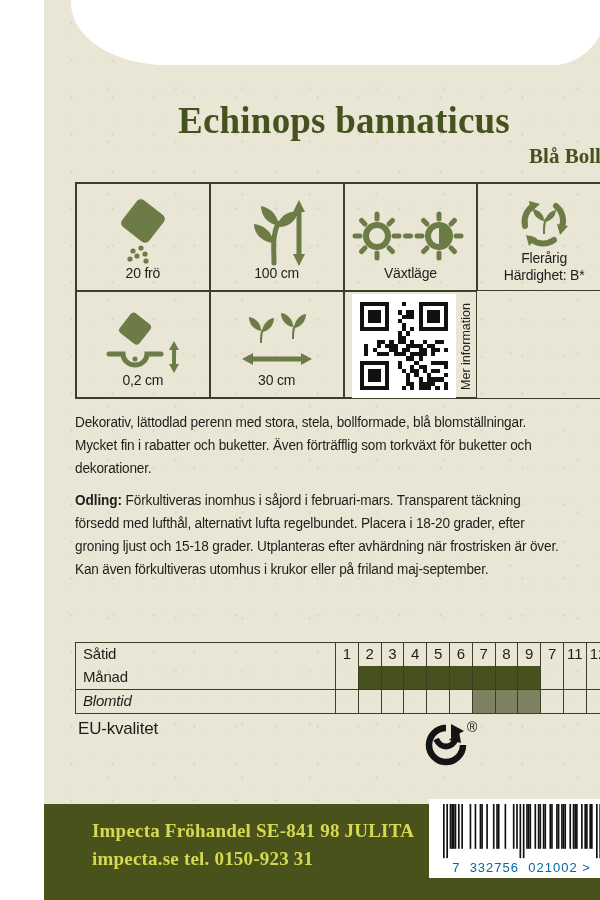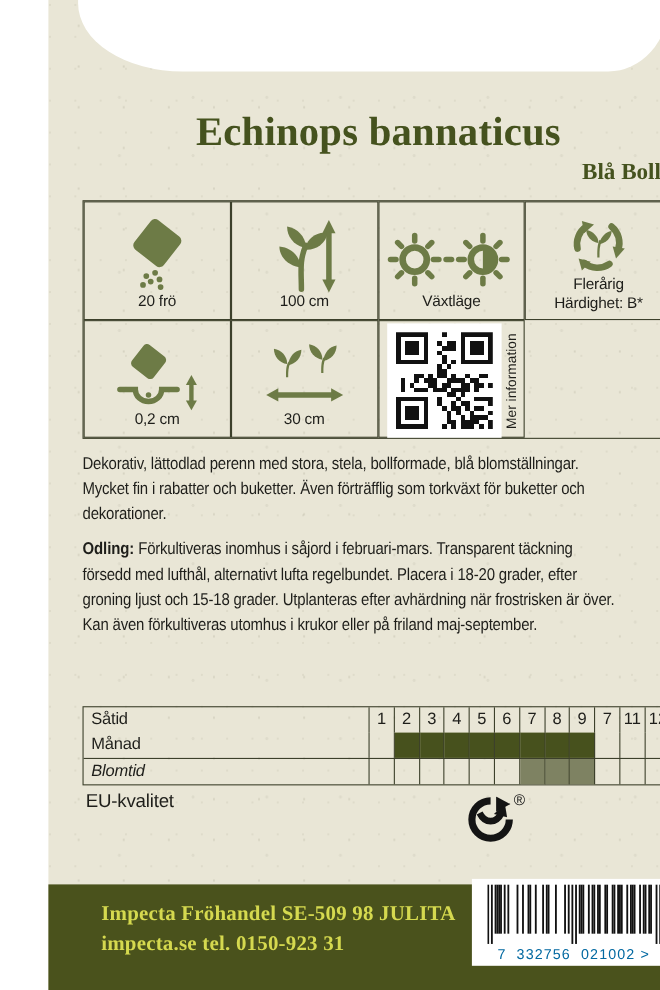--- a/index.html
+++ b/index.html
@@ -458,21 +458,21 @@
   <svg class="greendot" width="42" height="42" viewBox="0 0 42 42">
     <path d="M21,4 A17,17 0 1 0 38,21" fill="none" stroke="#141414" stroke-width="6.5"></path>
     <polygon points="26,0 26,14 39,7" fill="#141414"></polygon>
     <path d="M11,15 C16,25 26,25 31,15" fill="none" stroke="#141414" stroke-width="6"></path>
     <polygon points="34,7 36,19 24,16" fill="#141414"></polygon>
   </svg>
   <div class="regmark">®</div>
 
   <div class="footer-bar">
     <div class="footer-text">
-      <div>Impecta Fröhandel SE-509 98 JULITA</div>
+      <div>Impecta Fröhandel SE-841 98 JULITA</div>
       <div>impecta.se tel. 0150-923 31</div>
     </div>
     <div class="barcode-box">
       <svg id="barcode" width="158" height="56" viewBox="0 0 95 60" preserveAspectRatio="none">
           <rect x="0" y="0" width="1" height="58" fill="#111"></rect>
           <rect x="2" y="0" width="1" height="58" fill="#111"></rect>
           <rect x="4" y="0" width="1" height="48" fill="#111"></rect>
           <rect x="5" y="0" width="1" height="48" fill="#111"></rect>
           <rect x="6" y="0" width="1" height="48" fill="#111"></rect>
           <rect x="7" y="0" width="1" height="48" fill="#111"></rect>

